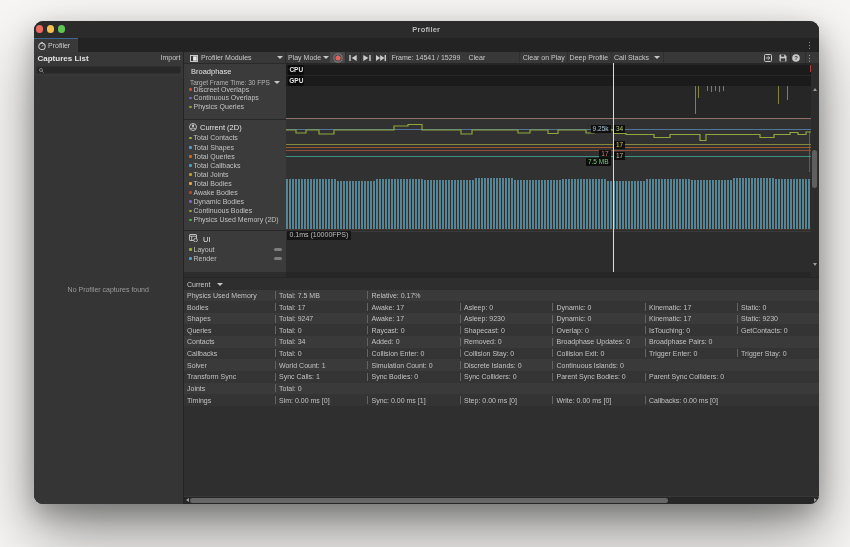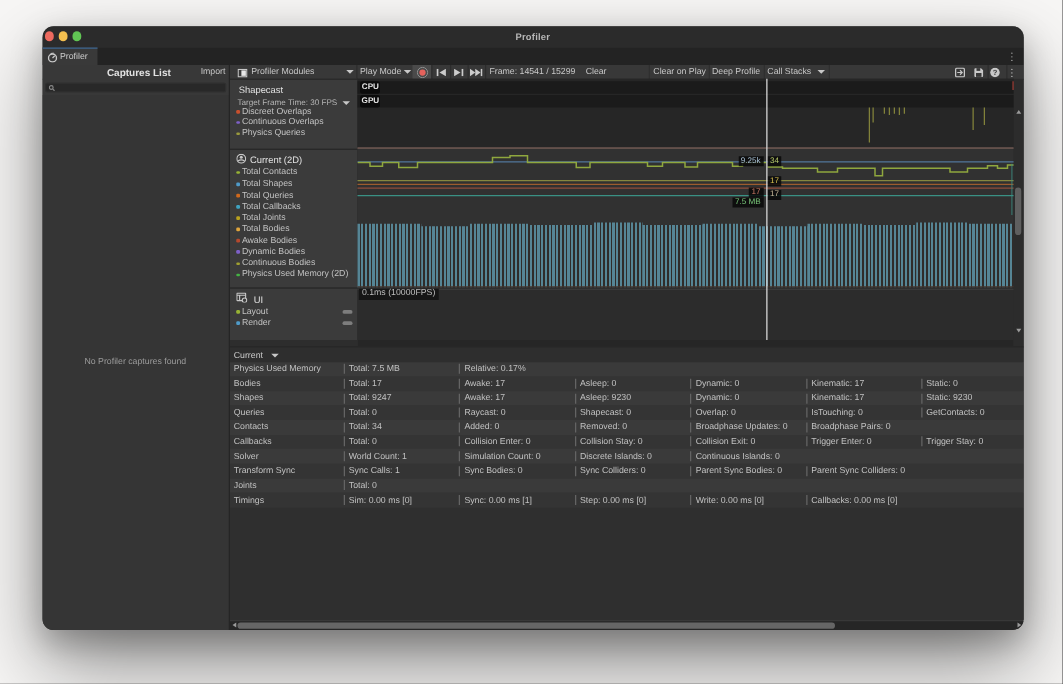--- a/index.html
+++ b/index.html
@@ -55,21 +55,21 @@
     <div class="tab">
       <svg class="abs" style="left:4px;top:3.5px;" width="8" height="8" viewBox="0 0 8 8">
         <circle cx="4" cy="4.4" r="3.2" fill="none" stroke="#c8c8c8" stroke-width="1.1"></circle>
         <path d="M4 4.4 L5.8 2.6 M2.6 0.8 L5 0.3" stroke="#c8c8c8" stroke-width="1" fill="none"></path>
       </svg>
       <span>Profiler</span>
     </div>
     <div class="abs" style="left:774.5px;top:4px;width:1.8px;height:1.8px;border-radius:50%;background:#b8b8b8;box-shadow:0 2.9px 0 #b8b8b8,0 5.8px 0 #b8b8b8;"></div>
   </div>
   <div class="toolbar">
-<div class="tbtxt" style="left:3.5px;top:1.6px;font-size:8px;color:#e2e2e2;font-weight:bold;margin-left:48px;">Captures List</div>
+<div class="tbtxt" style="left:3.5px;top:1.6px;font-size:8px;color:#e2e2e2;font-weight:bold;">Captures List</div>
 <div class="tbtxt" style="left:126.5px;top:2.4px;font-size:7px;color:#c8c8c8;font-weight:normal;">Import</div>
 <svg class="abs" style="left:155.5px;top:2.6px;" width="8" height="7" viewBox="0 0 8 7">
 <rect x="0.5" y="0.5" width="7" height="6" fill="none" stroke="#c8c8c8" stroke-width="1"></rect>
 <rect x="3.1" y="1.3" width="3.6" height="4.4" fill="#e8e8e8"></rect>
       </svg>
 <div class="tbtxt" style="left:167px;top:2.4px;font-size:7px;color:#c8c8c8;font-weight:normal;">Profiler Modules</div>
 <div class="abs" style="left:243px;top:4.3px;width:0;height:0;border-left:3px solid transparent;border-right:3px solid transparent;border-top:3.5px solid #c8c8c8;"></div>
 <div class="abs" style="left:250.5px;top:0;width:1px;height:11.5px;background:#2c2c2c;"></div>
 <div class="tbtxt" style="left:254px;top:2.4px;font-size:7px;color:#c8c8c8;font-weight:normal;">Play Mode</div>
 <div class="abs" style="left:288.5px;top:4.3px;width:0;height:0;border-left:3px solid transparent;border-right:3px solid transparent;border-top:3.5px solid #c8c8c8;"></div>
@@ -129,21 +129,21 @@
         <path d="M3.1 3.1 L4.6 4.6" stroke="#8a8a8a" stroke-width="0.9"></path>
       </svg>
     </div>
     <div class="abs" style="left:0;top:13px;width:100%;height:427.5px;background:#353535;"></div>
     <div class="nocap">No Profiler captures found</div>
   </div>
   <div class="vsep"></div>
   <div class="legend">
 <div class="lblock" style="top:0;height:55.5px;"></div>
 <div class="abs" style="left:0;top:0;width:100%;height:1px;background:#2a2a2a;"></div>
-<div class="lhead" style="top:4px;">Shapecast</div>
+<div class="lhead" style="top:4px;">Broadphase</div>
 <div class="abs" style="left:6px;top:15.8px;font-size:6.5px;color:#b4b4b4;white-space:nowrap;">Target Frame Time: 30 FPS</div>
 <div class="abs" style="left:90px;top:17.8px;width:0;height:0;border-left:3.2px solid transparent;border-right:3.2px solid transparent;border-top:3.8px solid #c8c8c8;"></div>
 <div class="litem" style="top:22.0px;">
         <span class="dot" style="background:#c8502e;"></span>
         <span class="lt">Discreet Overlaps</span>
       </div>
 <div class="litem" style="top:30.9px;">
         <span class="dot" style="background:#7e60c8;"></span>
         <span class="lt">Continuous Overlaps</span>
       </div>

